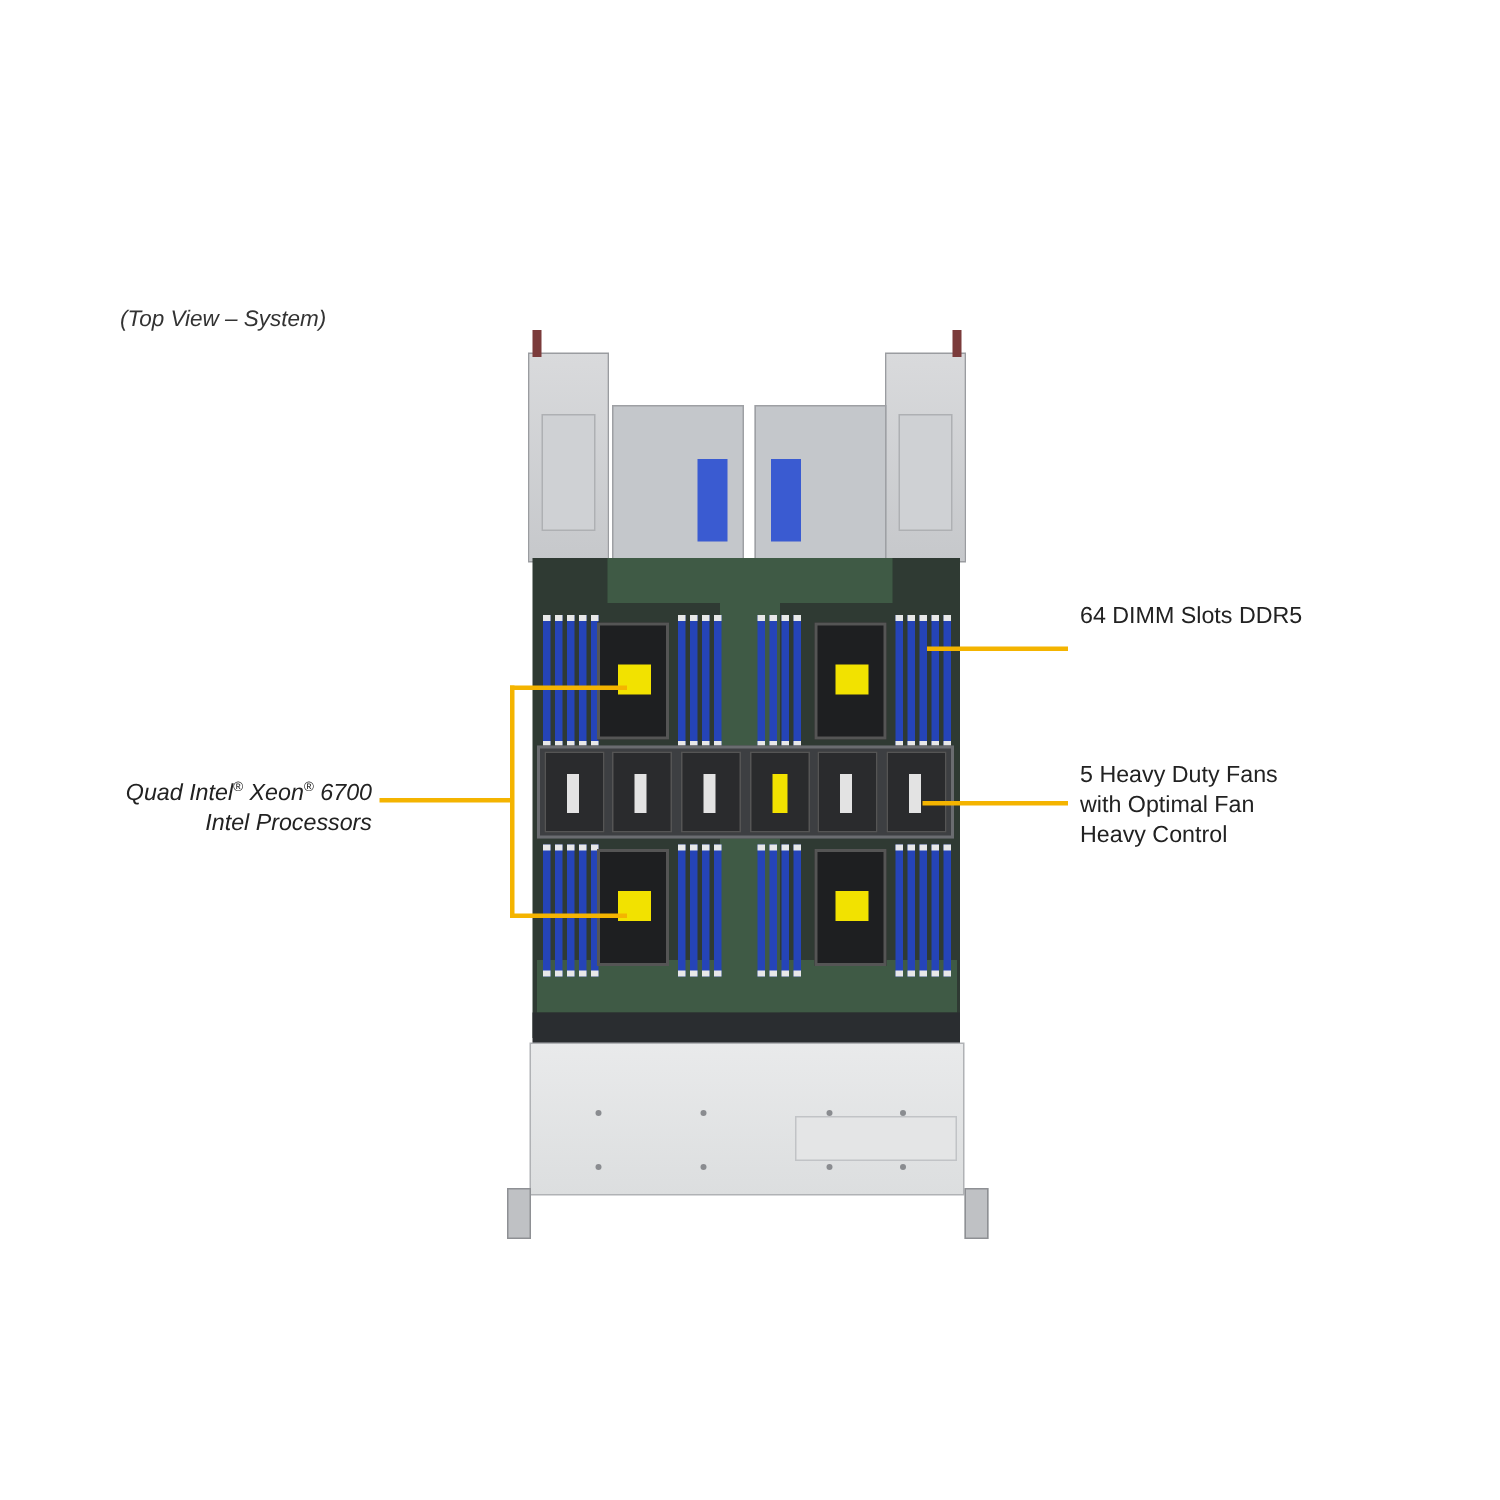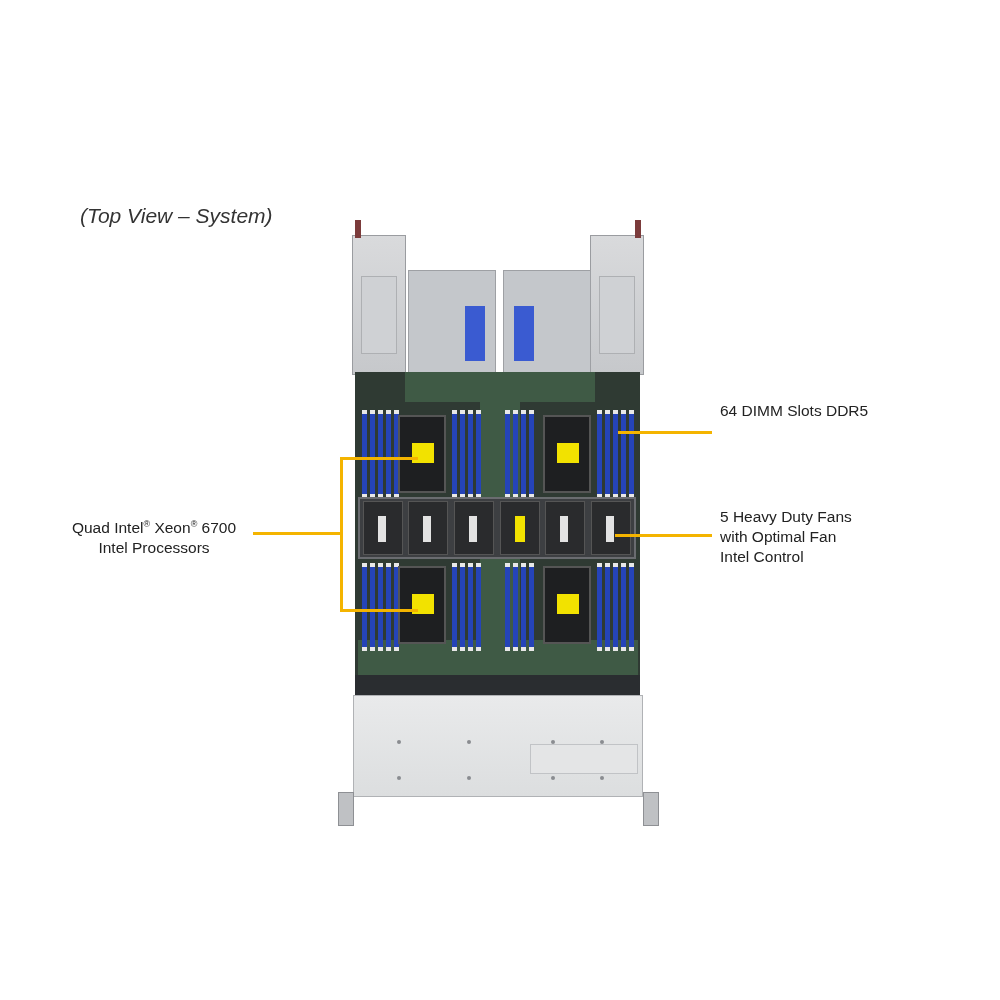--- a/index.html
+++ b/index.html
@@ -1,19 +1,19 @@
 <!DOCTYPE html>
 <html><head>
 <meta charset="utf-8">
 <style>
   html, body { margin:0; padding:0; background:#ffffff; }
   body { width:1000px; height:1000px; position:relative; overflow:hidden; font-family:"Liberation Sans", sans-serif; color:#222; }
-  .caption { position:absolute; left:80px; top:204px; font-size:21px; font-style:italic; color:#333; }
+  .caption { position:absolute; left:80px; top:204px; font-size:15px; font-style:italic; color:#333; }
   .label { position:absolute; font-size:15.5px; line-height:20px; color:#222; }
-  .label.right { text-align:center; }
+  .label.right { text-align:right;font-style:italic; }
   .lead { position:absolute; background:#f4b400; }
   sup { font-size:9px; vertical-align:6px; }
 
   
   .psu { position:absolute; top:235px; width:54px; height:140px; background:linear-gradient(#d9dadc,#c6c8cb); border:1px solid #9a9ca0; box-sizing:border-box; }
   .psu .inner { position:absolute; left:8px; top:40px; right:8px; bottom:20px; border:1px solid #aeb0b3; background:#cfd1d4; }
   .psu .handle { position:absolute; top:-16px; width:6px; height:18px; background:#7b3b3b; }
   .riser { position:absolute; top:270px; width:88px; height:125px; background:#c4c7cb; border:1px solid #9ea0a4; box-sizing:border-box; }
   .riser .blue { position:absolute; top:35px; width:20px; height:55px; background:#3a5bd1; }
   .board { position:absolute; left:355px; top:372px; width:285px; height:320px; background:#2f3a33; }
@@ -169,14 +169,14 @@
 <div class="lead" style="left:615px;top:534px;width:97px;height:3px"></div>
 
 <div class="label right" style="left:60px;top:514px;width:188px">
   <div><span>Quad Intel</span><sup>®</sup><span> Xeon</span><sup>®</sup><span> 6700</span></div>
   <div>Intel Processors</div>
 </div>
 <div class="label" style="left:720px;top:401px">64 DIMM Slots DDR5</div>
 <div class="label" style="left:720px;top:507px">
   <div>5 Heavy Duty Fans</div>
   <div>with Optimal Fan</div>
-  <div>Intel Control</div>
+  <div>Heavy Control</div>
 </div>
 
 </body></html>

